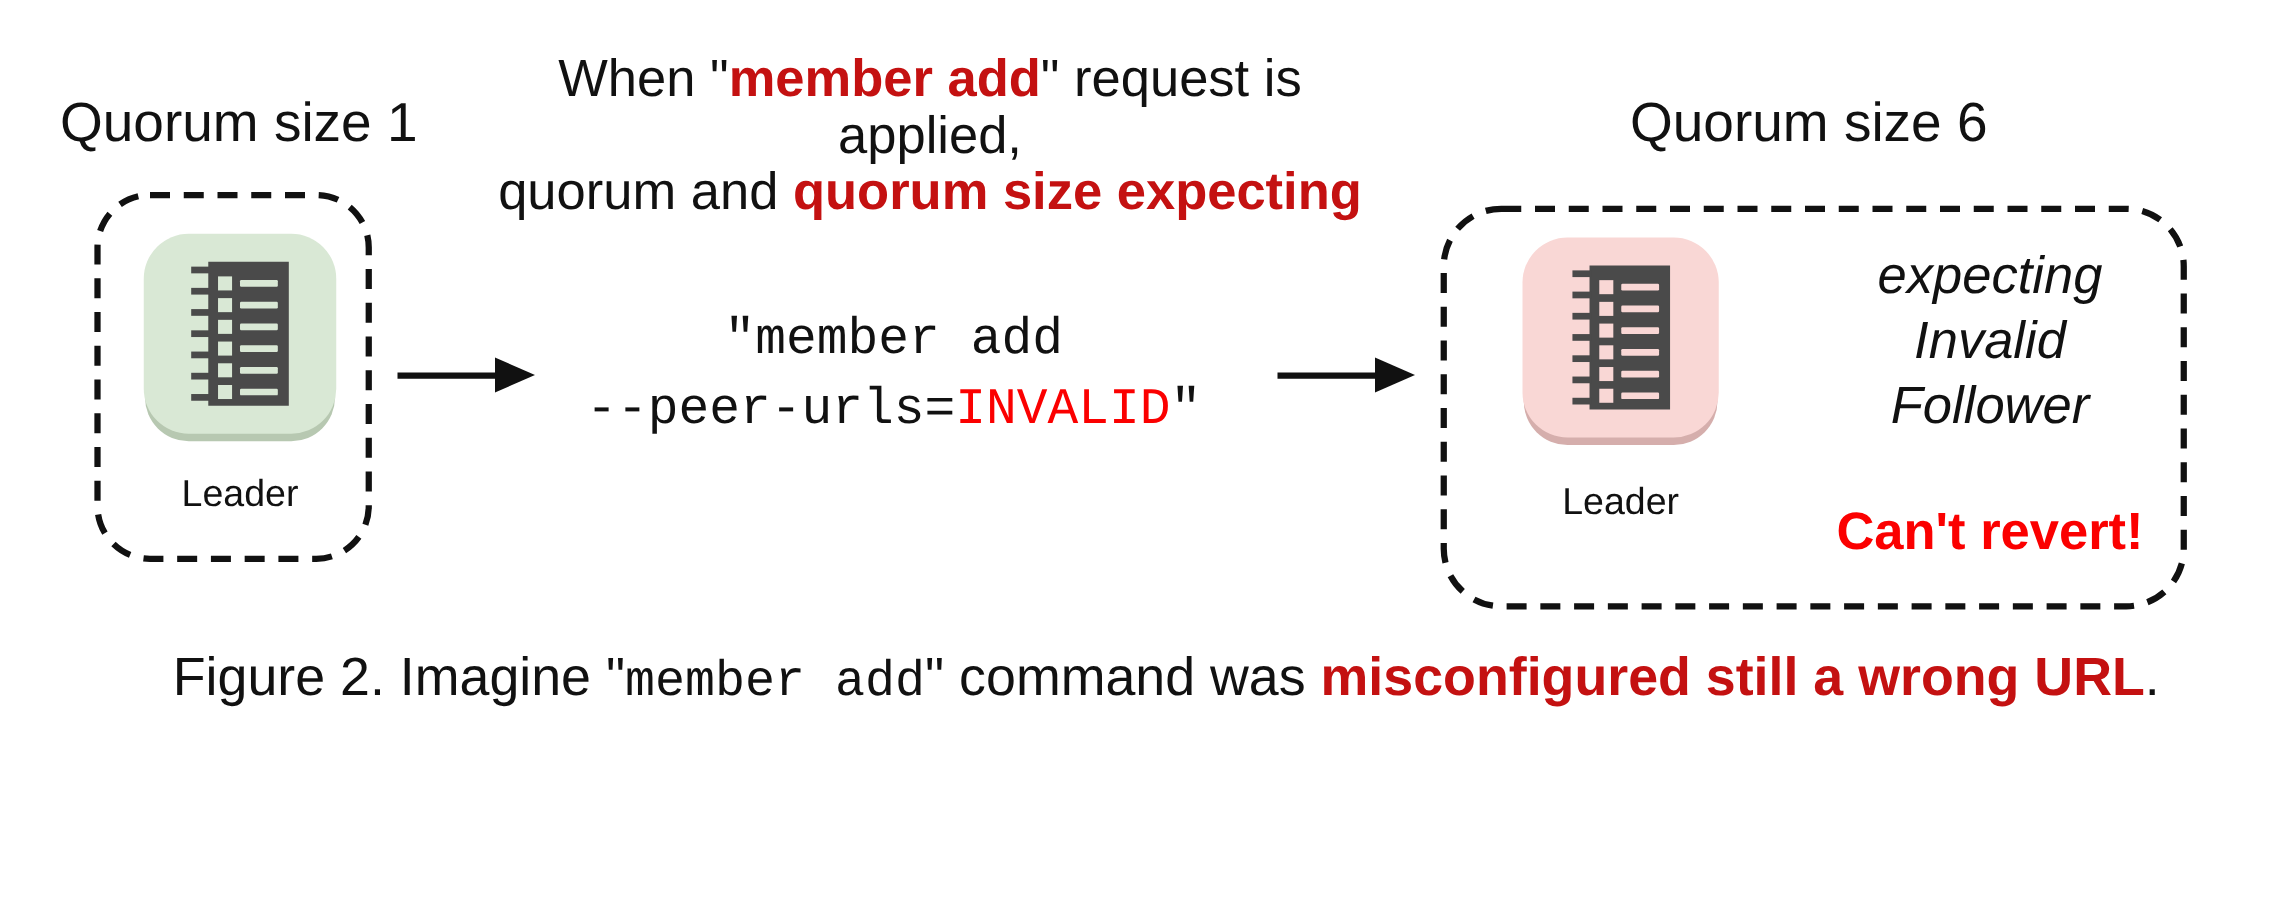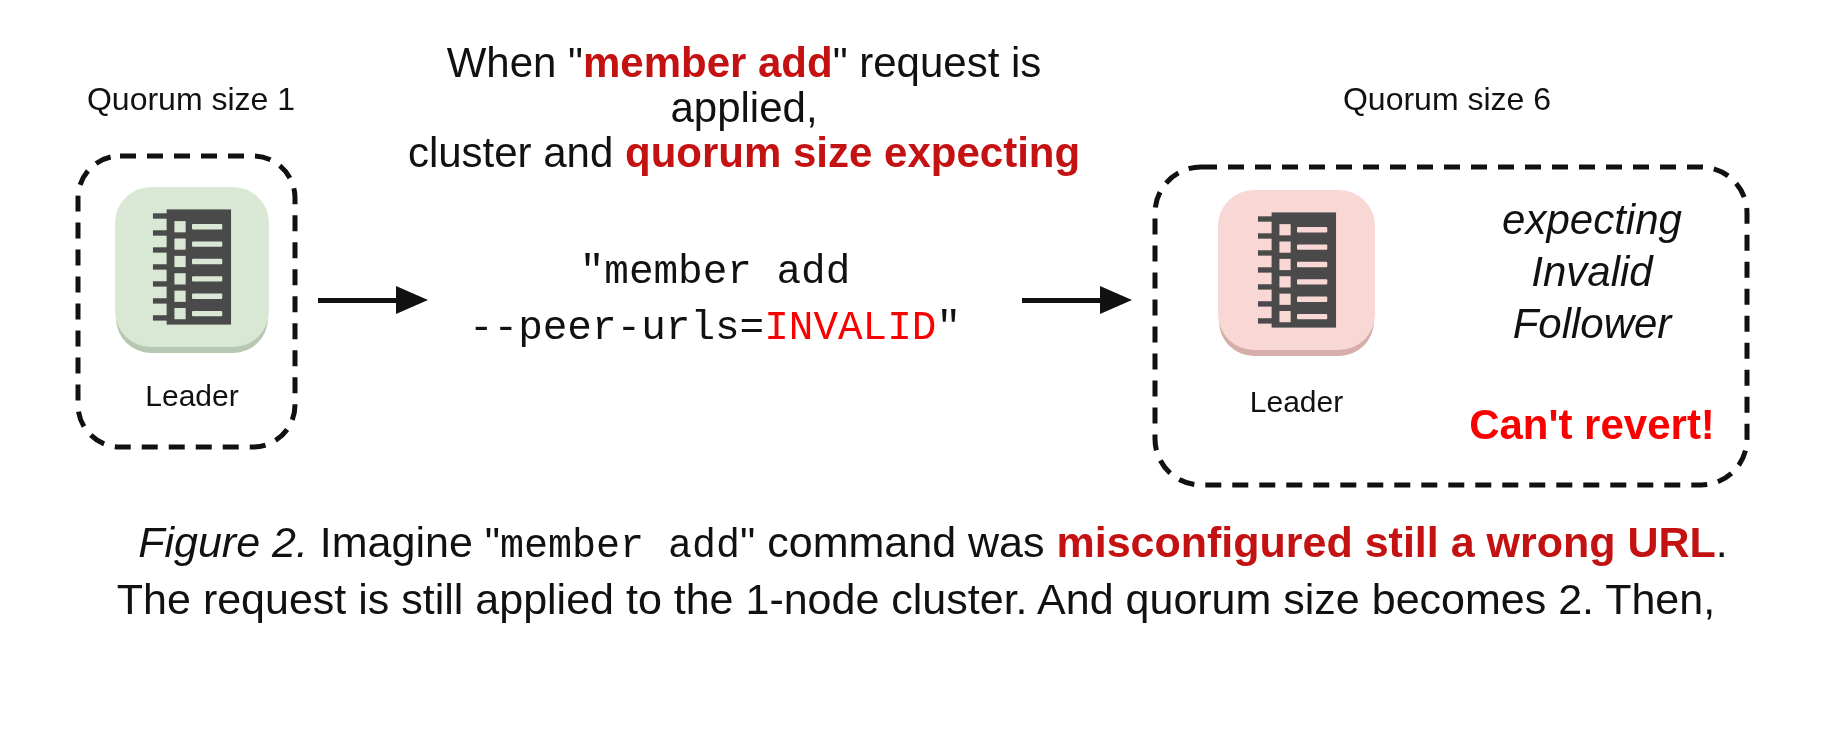--- a/index.html
+++ b/index.html
@@ -4,21 +4,21 @@
 <style>
   html,body{margin:0;padding:0;background:#ffffff;}
   .canvas{
     position:relative;width:1832px;height:738px;background:#fff;overflow:hidden;
     font-family:"Liberation Sans",sans-serif;color:#111;
   }
   .abs{position:absolute;}
   .center{text-align:center;}
 
   
-  .quorum-title{font-size:32px;line-height:46px;white-space:nowrap;}
+  .quorum-title{font-size:44px;line-height:46px;white-space:nowrap;}
 
   
   .cluster-box{position:absolute;}
   .cluster-box svg.border{position:absolute;left:0;top:0;}
 
   
   .node{
     position:absolute;border-radius:36px;
     display:flex;align-items:center;justify-content:center;
   }
@@ -43,21 +43,21 @@
   .command{font-family:"Liberation Mono","DejaVu Sans Mono",monospace;font-size:41px;line-height:56px;}
   .mono{font-family:"Liberation Mono","DejaVu Sans Mono",monospace;}
   .mono-red{color:var(--accent_red_bright,#fb0000);}
 
   
   .expecting{font-size:42px;line-height:52px;font-style:italic;}
   .warning{font-size:42px;line-height:50px;font-weight:bold;color:var(--accent_red_bright,#fb0000);white-space:nowrap;}
 
   
   .caption{font-size:43px;line-height:53px;}
-  .caption .fig{font-style:italic;margin-left:34px;}
+  .caption .fig{margin-left:34px;}
   .caption .mono{font-size:40px;}
 </style>
 </head>
 <body>
 
 <div class="canvas">
 
   <div class="abs quorum-title center" style="left:36px;top:76px;width:310px;">Quorum size 1</div>
 
   <div class="cluster-box" style="left:75px;top:153px;width:223px;height:297px;">
@@ -90,21 +90,21 @@
           <rect x="24" y="103" width="11.5" height="11.5"></rect>
             <rect x="42" y="106" width="31" height="5.5" rx="1"></rect>
         </g>
       </svg>
     </div>
     <div class="abs node-label center" style="left:40px;top:220px;width:154px;">Leader</div>
   </div>
 
   <div class="abs top-note center" style="left:394px;top:40px;width:700px;">
     <div><span>When "</span><span class="red-b">member add</span><span>" request is applied,</span></div>
-    <div><span>cluster and </span><span class="red-b">quorum size expecting</span></div>
+    <div><span>quorum and </span><span class="red-b">quorum size expecting</span></div>
   </div>
 
   <div class="abs command center" style="left:385px;top:244px;width:660px;">
     <div><span>"member add</span></div>
     <div><span>--peer-urls=</span><span class="mono-red">INVALID</span><span>"</span></div>
   </div>
 
   <div class="arrow" style="left:318px;top:286px;">
     <span class="shaft"></span>
     <span class="head"></span>
@@ -153,16 +153,15 @@
     <div class="abs expecting center" style="left:290px;top:30px;width:300px;">
       <div>expecting</div>
       <div>Invalid</div>
       <div>Follower</div>
     </div>
     <div class="abs warning center" style="left:290px;top:236px;width:300px;">Can't revert!</div>
   </div>
 
   <div class="abs caption center" style="left:0;top:516px;width:1832px;">
     <div><span class="fig">Figure 2. </span><span>Imagine "</span><span class="mono">member add</span><span>" command was </span><span class="red-b">misconfigured still a wrong URL</span><span>.</span></div>
-    <div><span>The request is still applied to the 1-node cluster. And quorum size becomes 2. Then,</span></div>
   </div>
 
 </div>
 
 </body></html>

